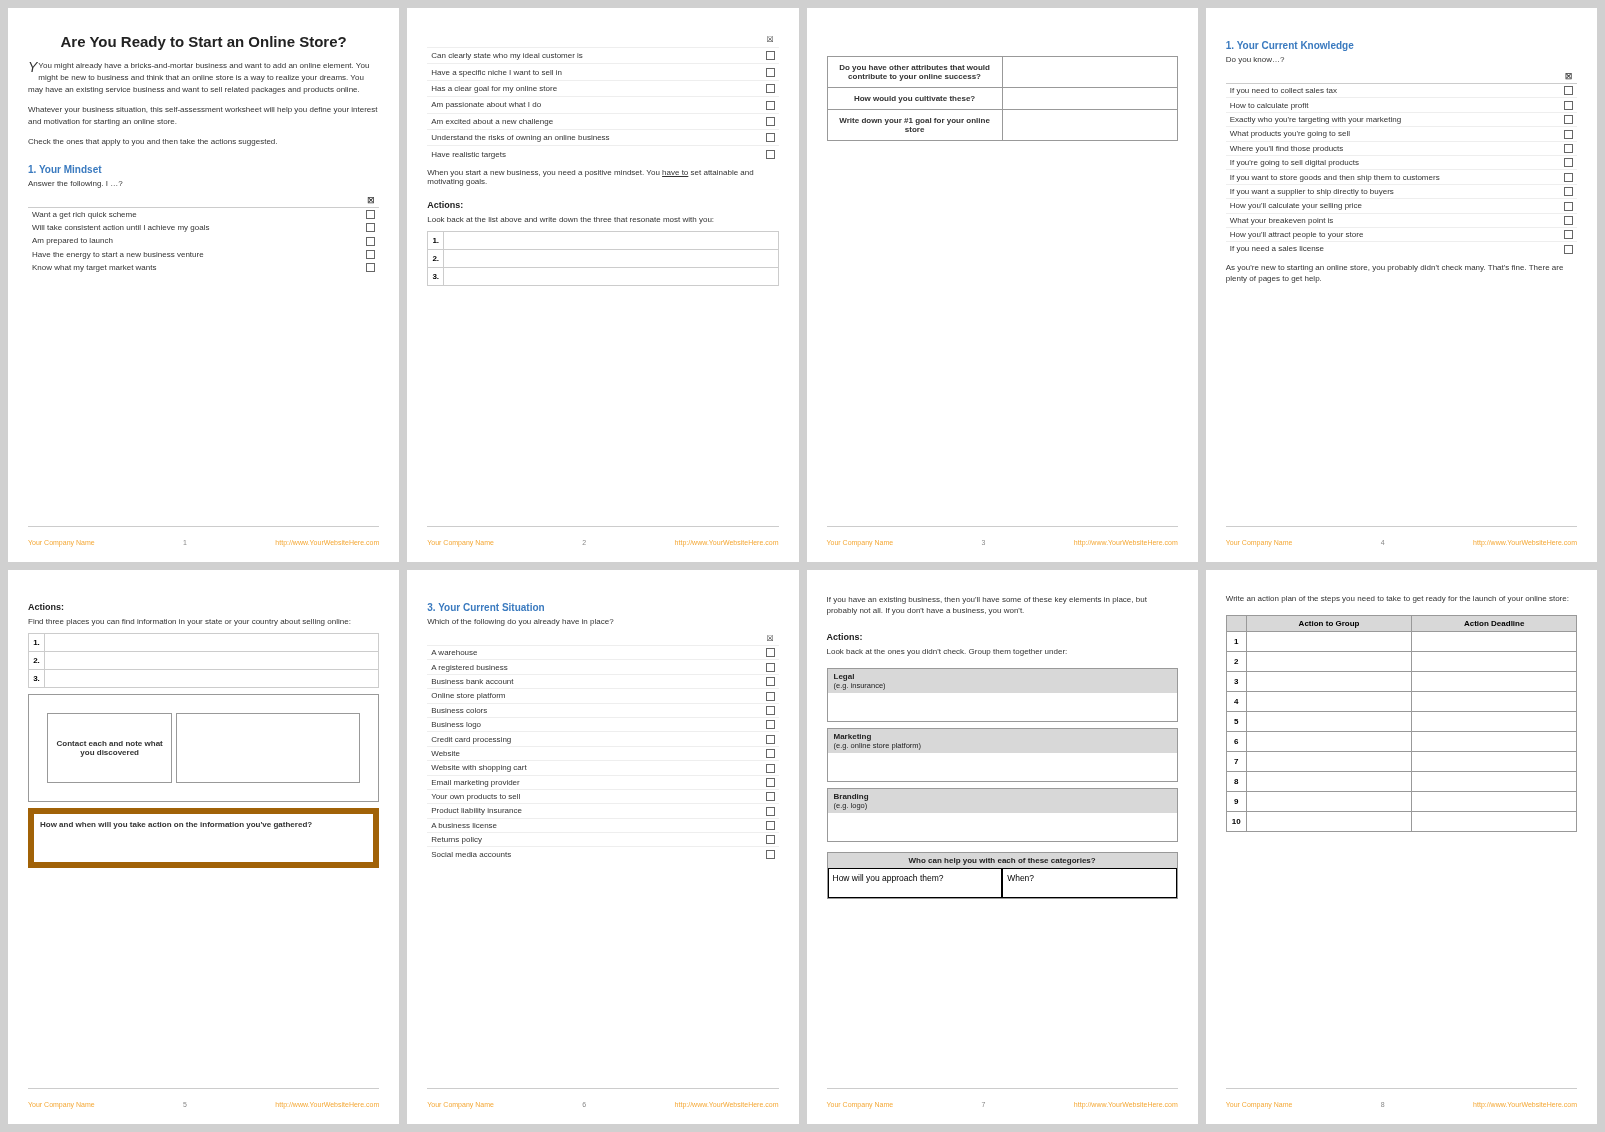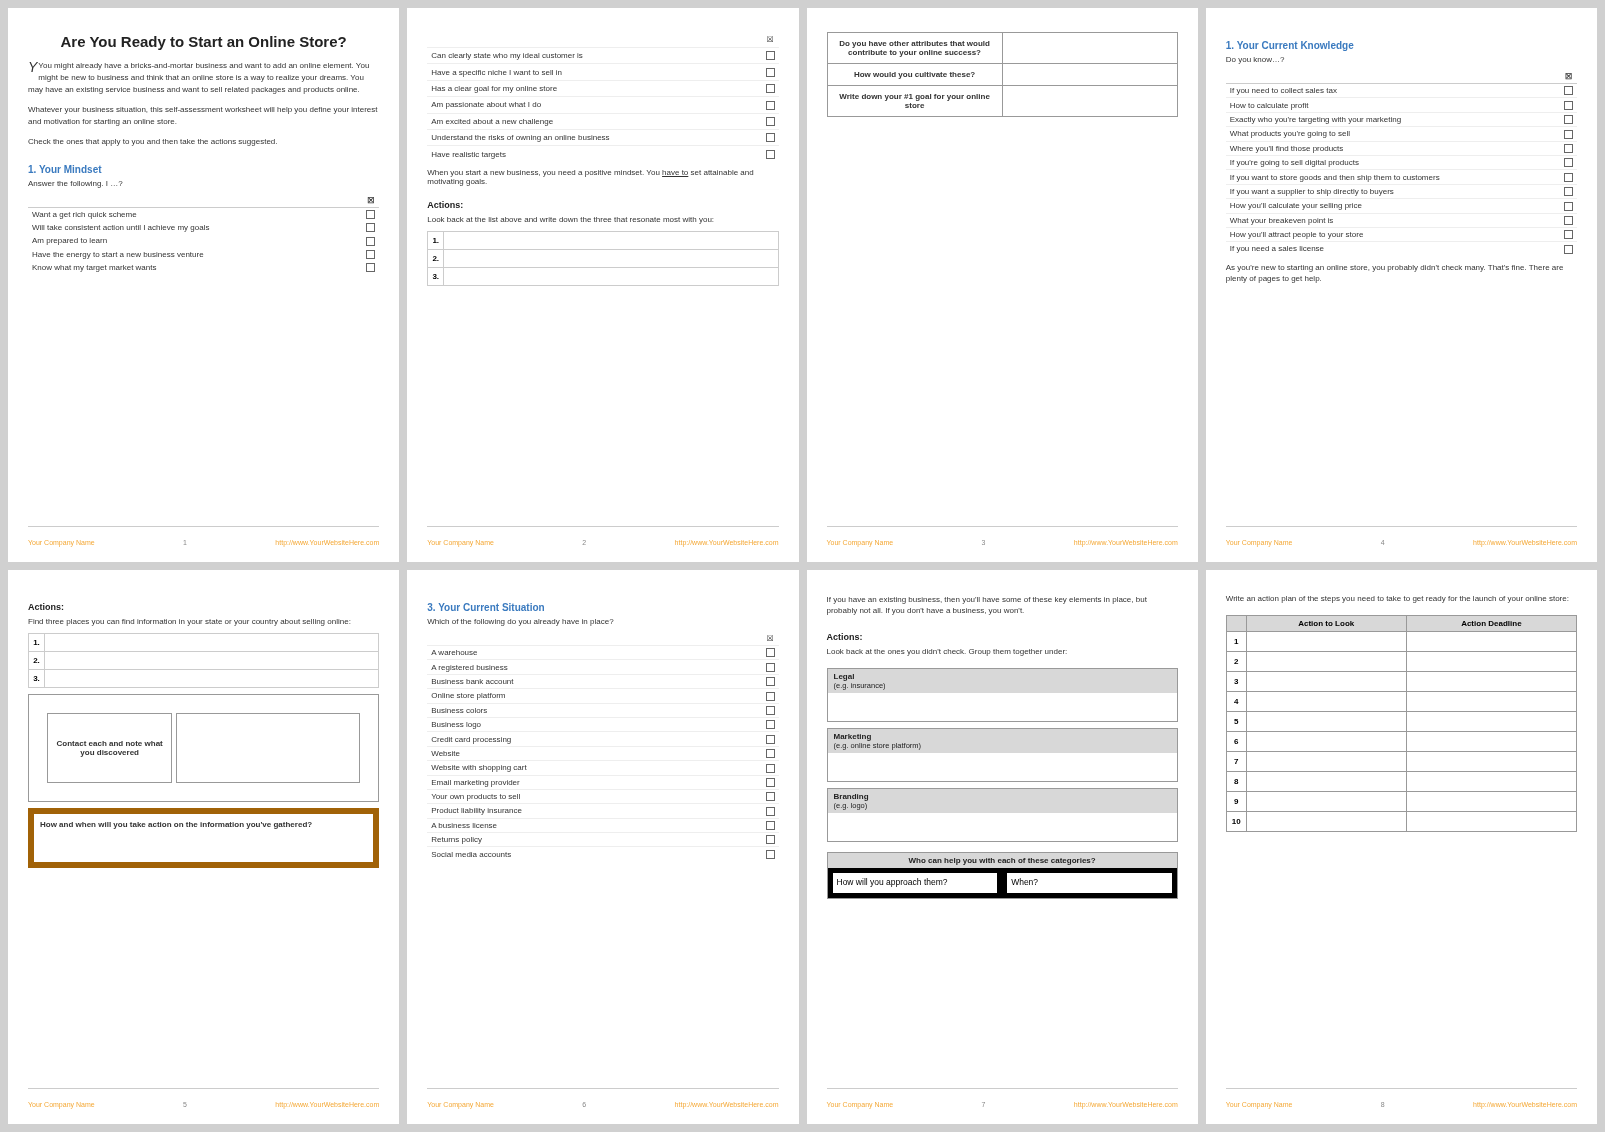--- a/index.html
+++ b/index.html
@@ -137,21 +137,21 @@
       color: #333;
       border: none;
     }
     .p2-checklist tr:not(:last-child) td {
       border-bottom: 1px solid #eee;
     }
     
     .box-table {
       width: 100%;
       border-collapse: collapse;
-      margin-top: 0;
+      margin-top: 24px;
     }
     .box-table td {
       border: 1px solid #999;
       padding: 6px;
       font-size: 8px;
       color: #333;
       vertical-align: top;
     }
     .box-table .question-cell {
       text-align: center;
@@ -278,21 +278,21 @@
       font-size: 8px;
       font-weight: bold;
       text-align: center;
       color: #222;
     }
     .who-row {
       display: flex;
     }
     .who-col {
       flex: 1;
-      border: 5px solid #000000;
+      border: 1px solid #000000;
       min-height: 30px;
       padding: 4px;
     }
     
     .action-plan-table {
       width: 100%;
       border-collapse: collapse;
       margin-top: 6px;
     }
     .action-plan-table th {
@@ -334,21 +334,21 @@
     </tr>
     <tr>
       <td>Want a get rich quick scheme</td>
       <td class="check-col"><span class="checkbox"></span></td>
     </tr>
     <tr>
       <td>Will take consistent action until I achieve my goals</td>
       <td class="check-col"><span class="checkbox"></span></td>
     </tr>
     <tr>
-      <td>Am prepared to learn</td>
+      <td>Am prepared to launch</td>
       <td class="check-col"><span class="checkbox"></span></td>
     </tr>
     <tr>
       <td>Have the energy to start a new business venture</td>
       <td class="check-col"><span class="checkbox"></span></td>
     </tr>
     <tr>
       <td>Know what my target market wants</td>
       <td class="check-col"><span class="checkbox"></span></td>
     </tr>
@@ -674,21 +674,21 @@
     <span class="url">http://www.YourWebsiteHere.com</span>
   </div>
 </div>
 
 <div class="page">
   <p class="sub-text">Write an action plan of the steps you need to take to get ready for the launch of your online store:</p>
   <table class="action-plan-table">
     <tbody>
         <tr>
       <th></th>
-      <th>Action to Look</th>
+      <th>Action to Group</th>
       <th>Action Deadline</th>
     </tr>
     <tr>
           <td class="row-num">1</td>
           <td></td>
           <td></td>
         </tr>
     <tr>
           <td class="row-num">2</td>
           <td></td>

